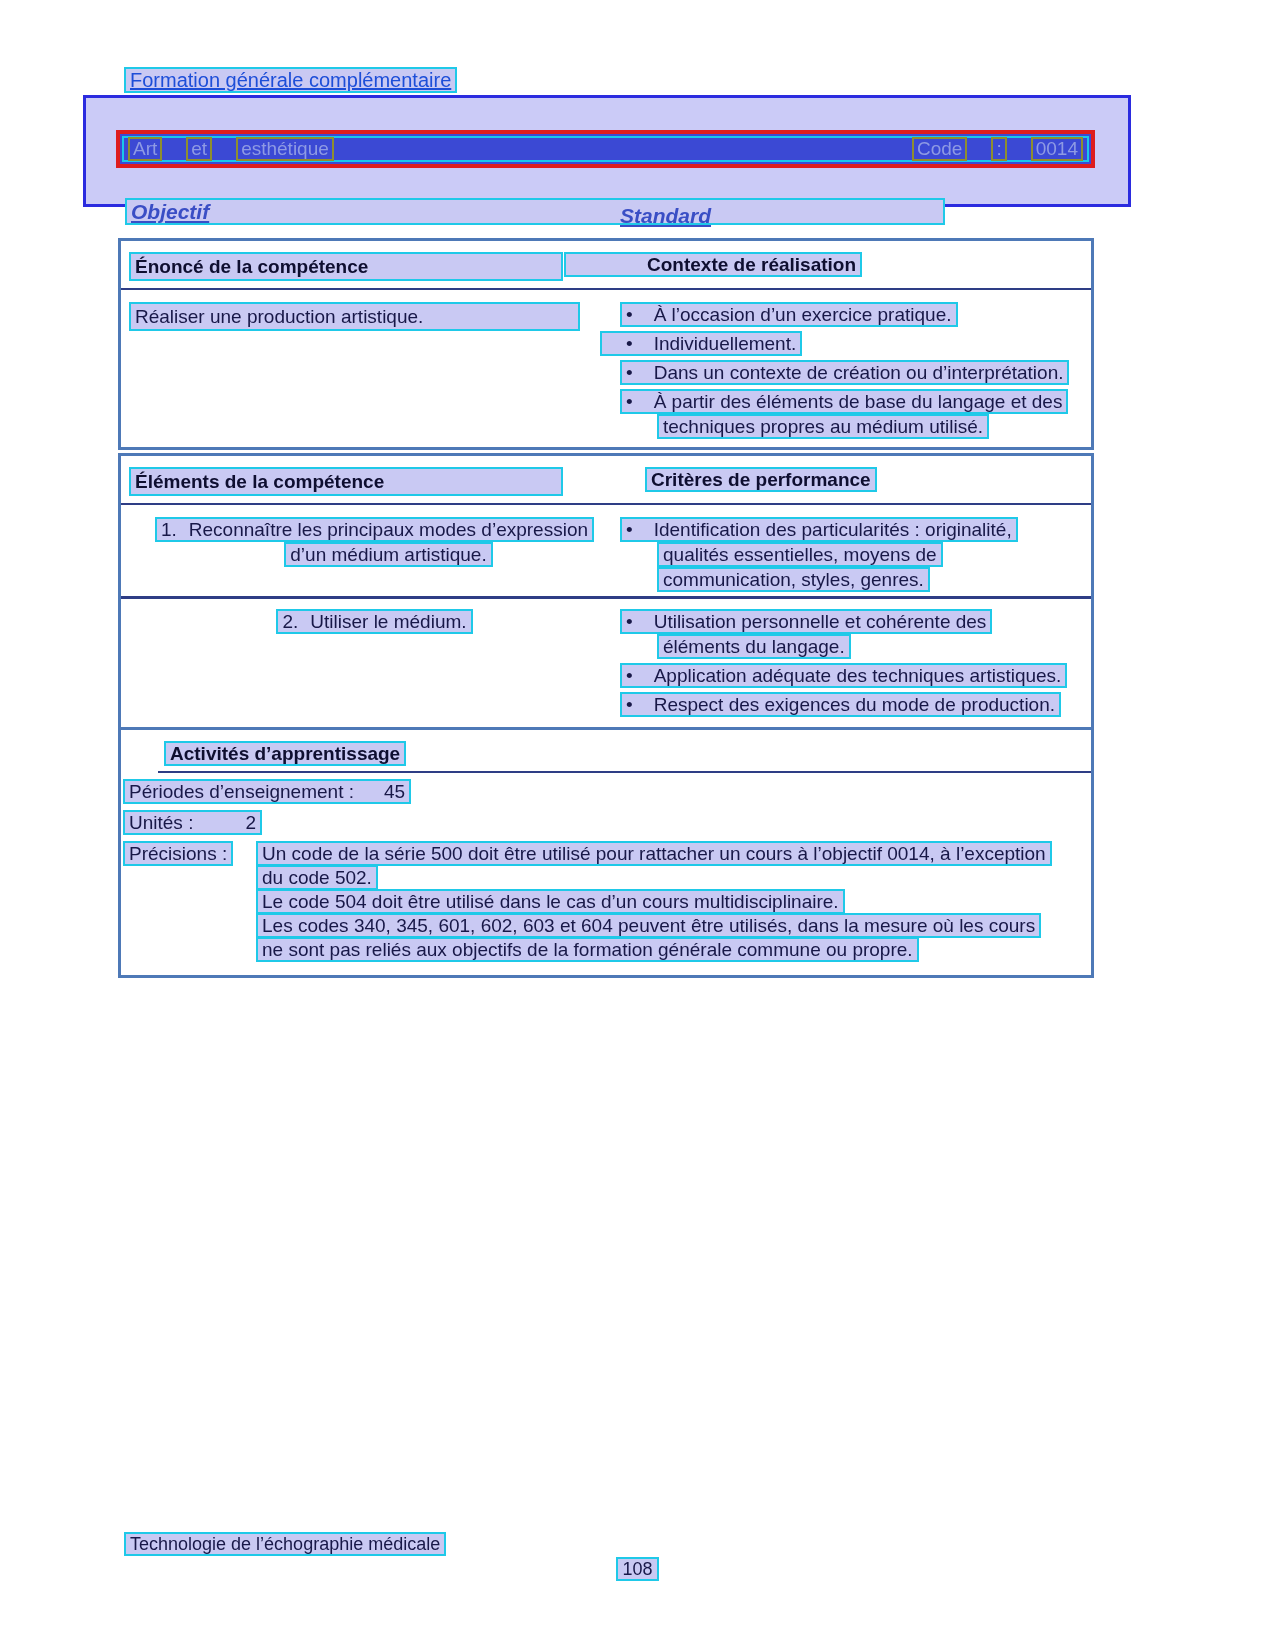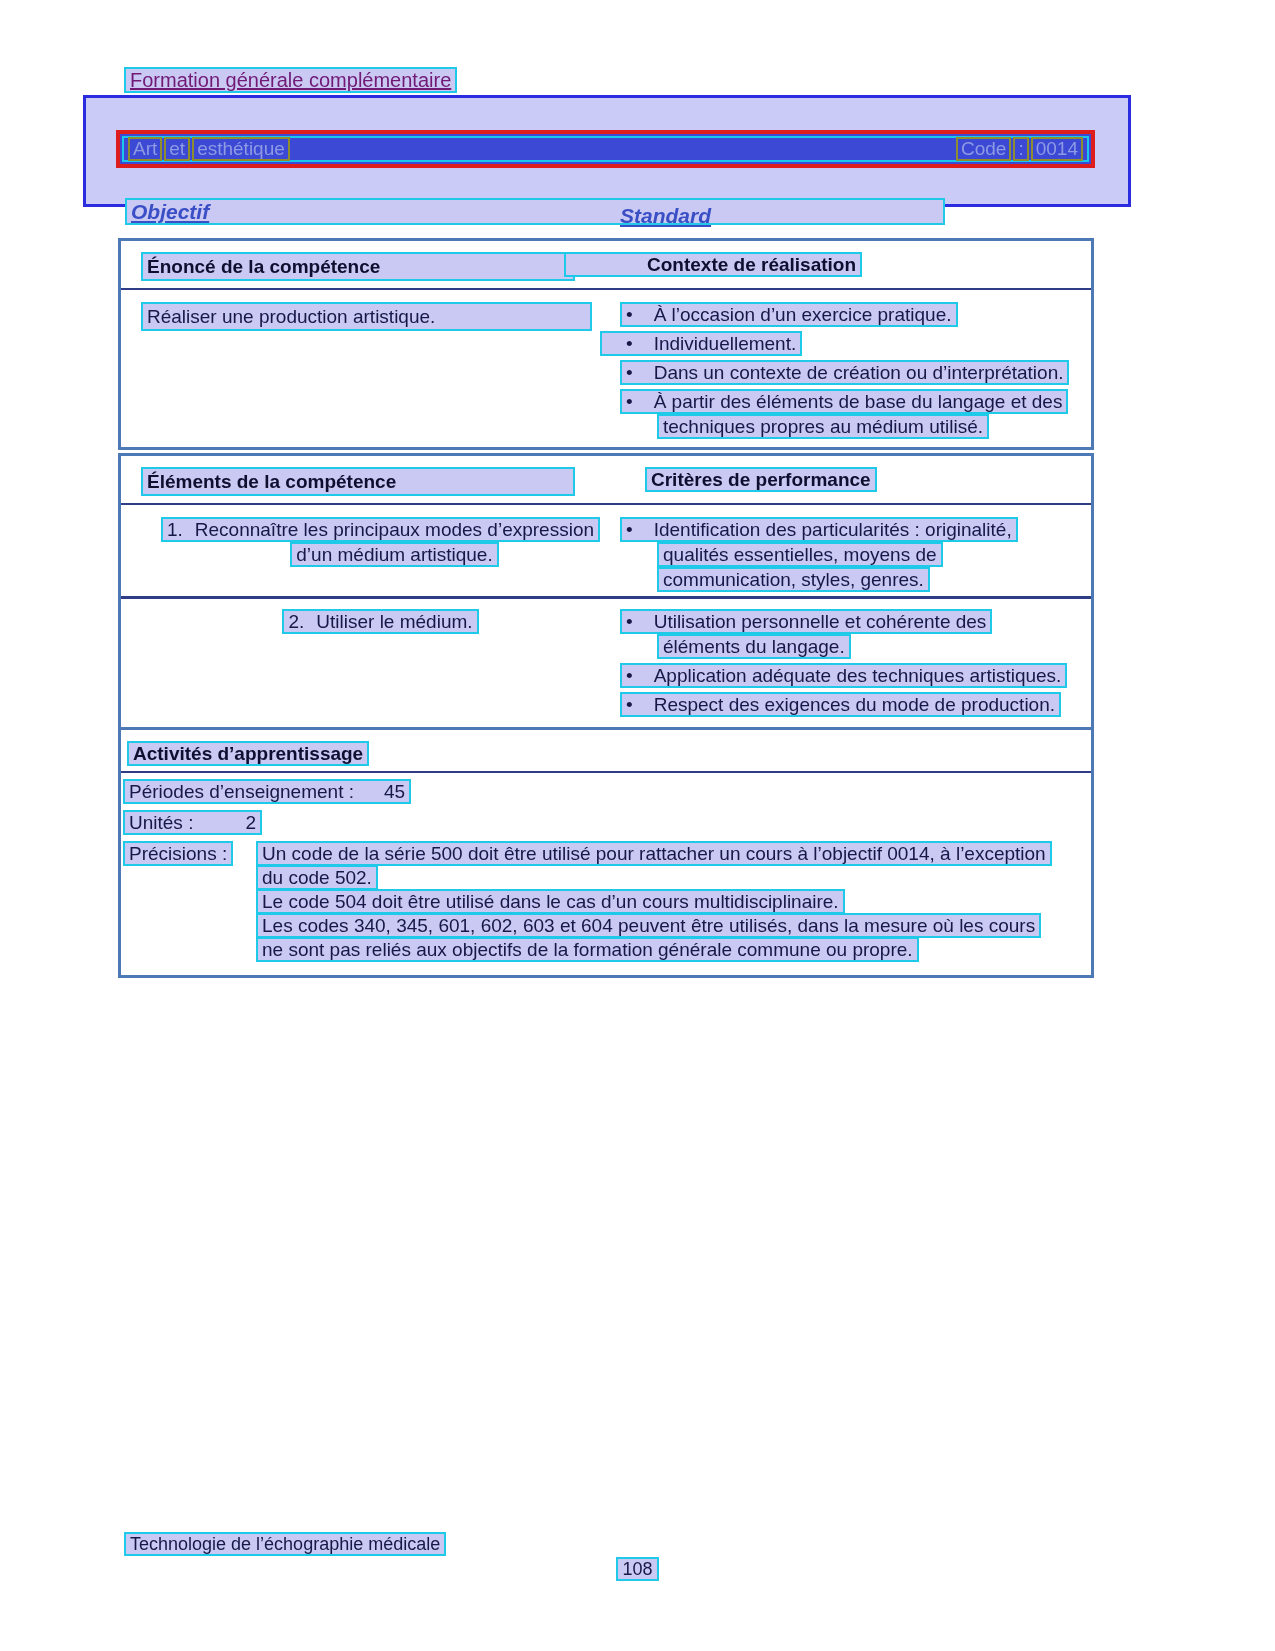--- a/index.html
+++ b/index.html
@@ -14,38 +14,38 @@
     border:2px solid #1fc9e8;
     padding:0 4px;
     white-space:pre-line;
     box-decoration-break:clone;
     -webkit-box-decoration-break:clone;
     line-height:25px;
   }
   
   .doc-heading {
     position:absolute; left:124px; top:68px;
-    font-size:20px; color:#701a75; text-decoration:underline;
+    font-size:20px; color:#1d4ed8; text-decoration:underline;
   }
   
   .banner {
     position:absolute; left:83px; top:95px; width:1048px; height:112px;
     background:#cbcbf7; border:3px solid #2b2bdf; box-sizing:border-box;
   }
   .title-bar {
     position:absolute; left:30px; top:32px; width:979px; height:38px;
     background:#3b49d4; border:4px solid #de1d1d; box-sizing:border-box;
   }
   .title-bar-line {
     position:absolute; left:2px; right:2px; top:2px; bottom:2px;
     border:2px solid #19c8ea;
     display:flex; align-items:center; justify-content:space-between;
     padding:0 4px;
   }
-  .bar-words { display:flex; gap:2px;align-items:flex-end; }
+  .bar-words { display:flex; gap:24px;align-items:flex-end; }
   .word-box {
     border:2px solid #8e8e2f; color:#8e9ae4; padding:0 3px;
     font-size:19px; line-height:20px; white-space:nowrap;
   }
   .objectif-row {
     position:absolute; left:39px; top:100px; width:820px; height:25px;
   }
   .objectif-hl {
     display:inline-block; width:820px; box-sizing:border-box; position:relative;
     height:27px; line-height:23px;
@@ -55,41 +55,41 @@
     color:#3a4ec5; text-decoration:underline;
   }
   .standard-pos { position:absolute; left:493px; top:4px; }
   
   .doc-table {
     position:absolute; left:118px; width:976px;
     border:3px solid #4e79b7; box-sizing:border-box; background:#ffffff;
   }
   .thead { display:flex; padding:11px 0 7px 0; border-bottom:2px solid #2e3d85; }
   .thead .hl { font-weight:bold; color:#0e0e30; }
-  .cell-l { width:499px; box-sizing:border-box; padding-left:20px; }
+  .cell-l { width:499px; box-sizing:border-box; padding-left:8px; }
   .cell-r { flex:1; box-sizing:border-box; }
   .hl-wide  { display:inline-block; width:434px; box-sizing:border-box; }
   .hl-stmt  { display:inline-block; width:451px; box-sizing:border-box; }
   .hl-ctx1  { margin-left:-56px; padding-left:81px; }  
   .hl-ctx2  { margin-left:25px; }
   .trow { display:flex; }
   .t1-body { padding:12px 0 8px 0; }
   .t2-row1 { padding:12px 0 4px 0; border-bottom:3px solid #2e3d85; }
   .t2-row2 { padding:10px 0 12px 0; }
   
   .bullet-item { padding-left:37px; text-indent:-37px; }
   .bullet-item + .bullet-item { margin-top:4px; }
   .bullet-dot { padding-right:21px; color:#181848; }
   .lead { margin-left:-20px; }
   .lead-sp { display:inline-block; width:20px; }
   
   .num-item { padding-left:28px; text-indent:-28px;text-align:center; }
   .num { padding-right:12px; }
   
-  .t3-head { padding:11px 0 5px 0; border-bottom:2px solid #2e3d85; }
+  .t3-head { padding:11px 0 5px 0; border-bottom:2px solid #2e3d85;margin-left:37px; }
   .t3-head .hl { font-weight:bold; color:#0e0e30; }
   .t3-body { padding:7px 0 6px 0; }
   .t3-body .hl { line-height:24px; }
   .act-row { margin-bottom:7px; padding-left:2px; }
   .prec-row { display:flex; }
   .prec-label-cell { width:133px; flex:0 0 133px; }
   .prec-paras { flex:1; }
   .val-gap-sm { padding-left:30px; }
   .val-gap-lg { padding-left:52px; }
   

